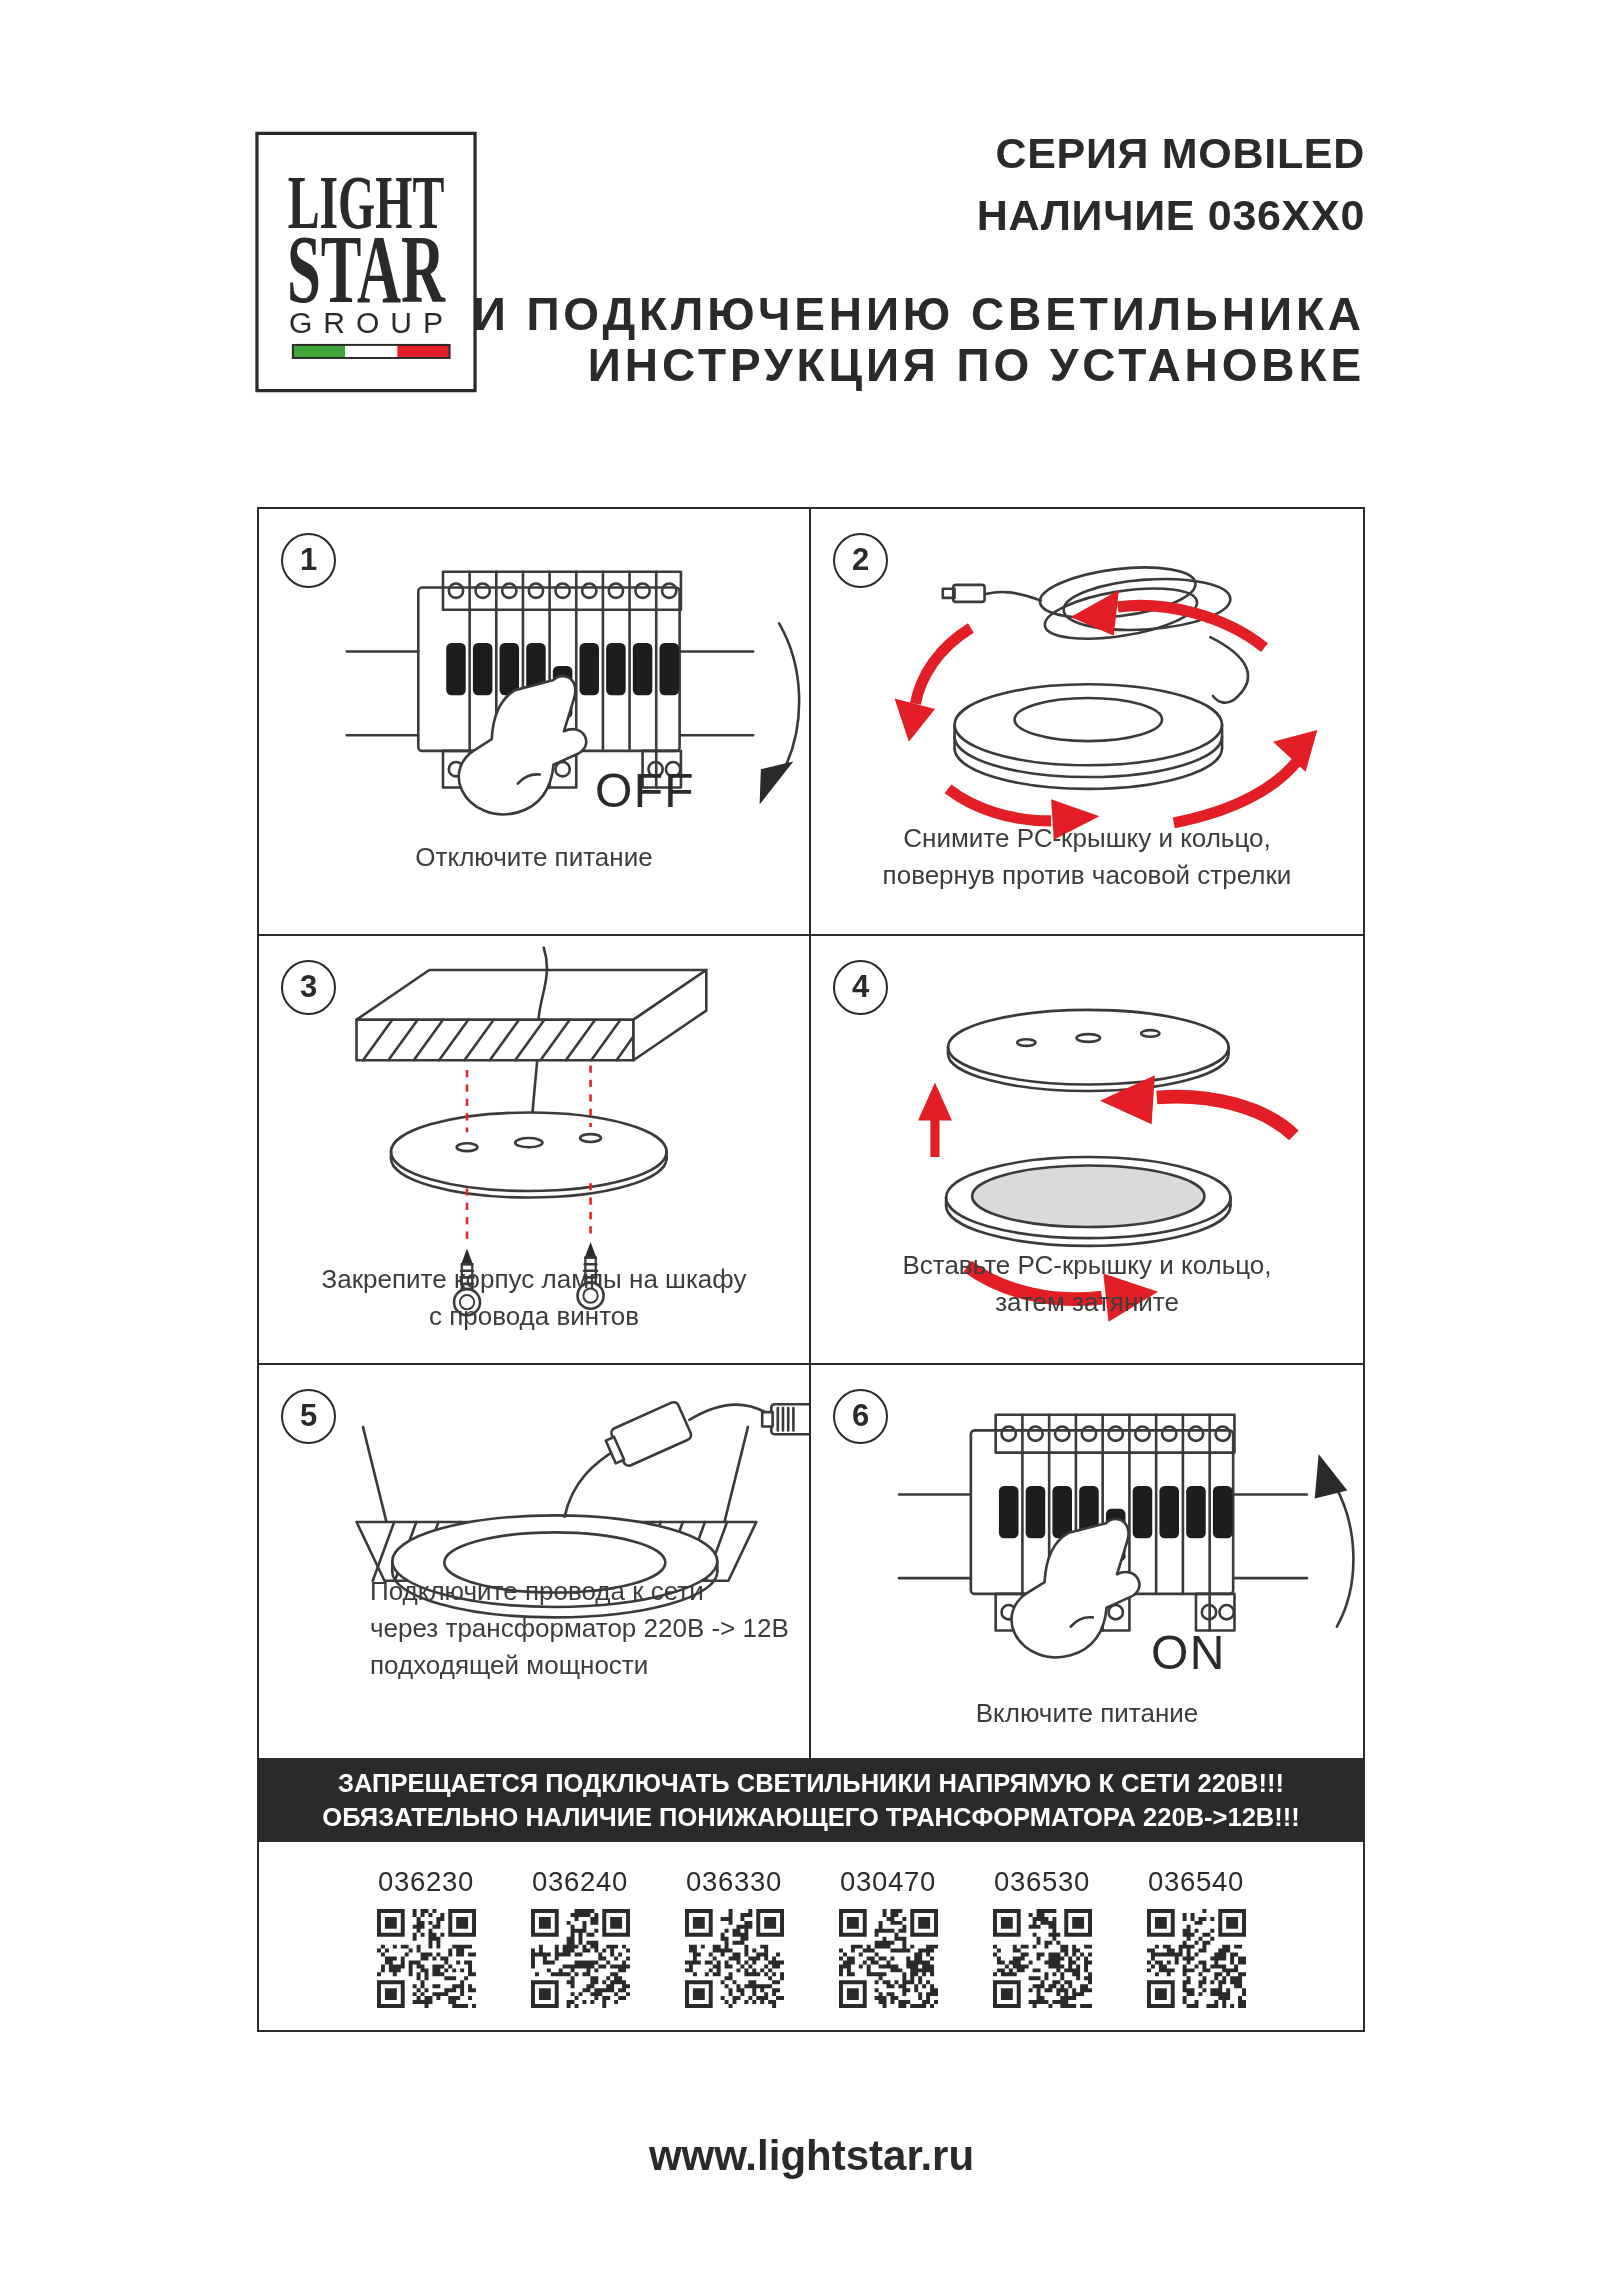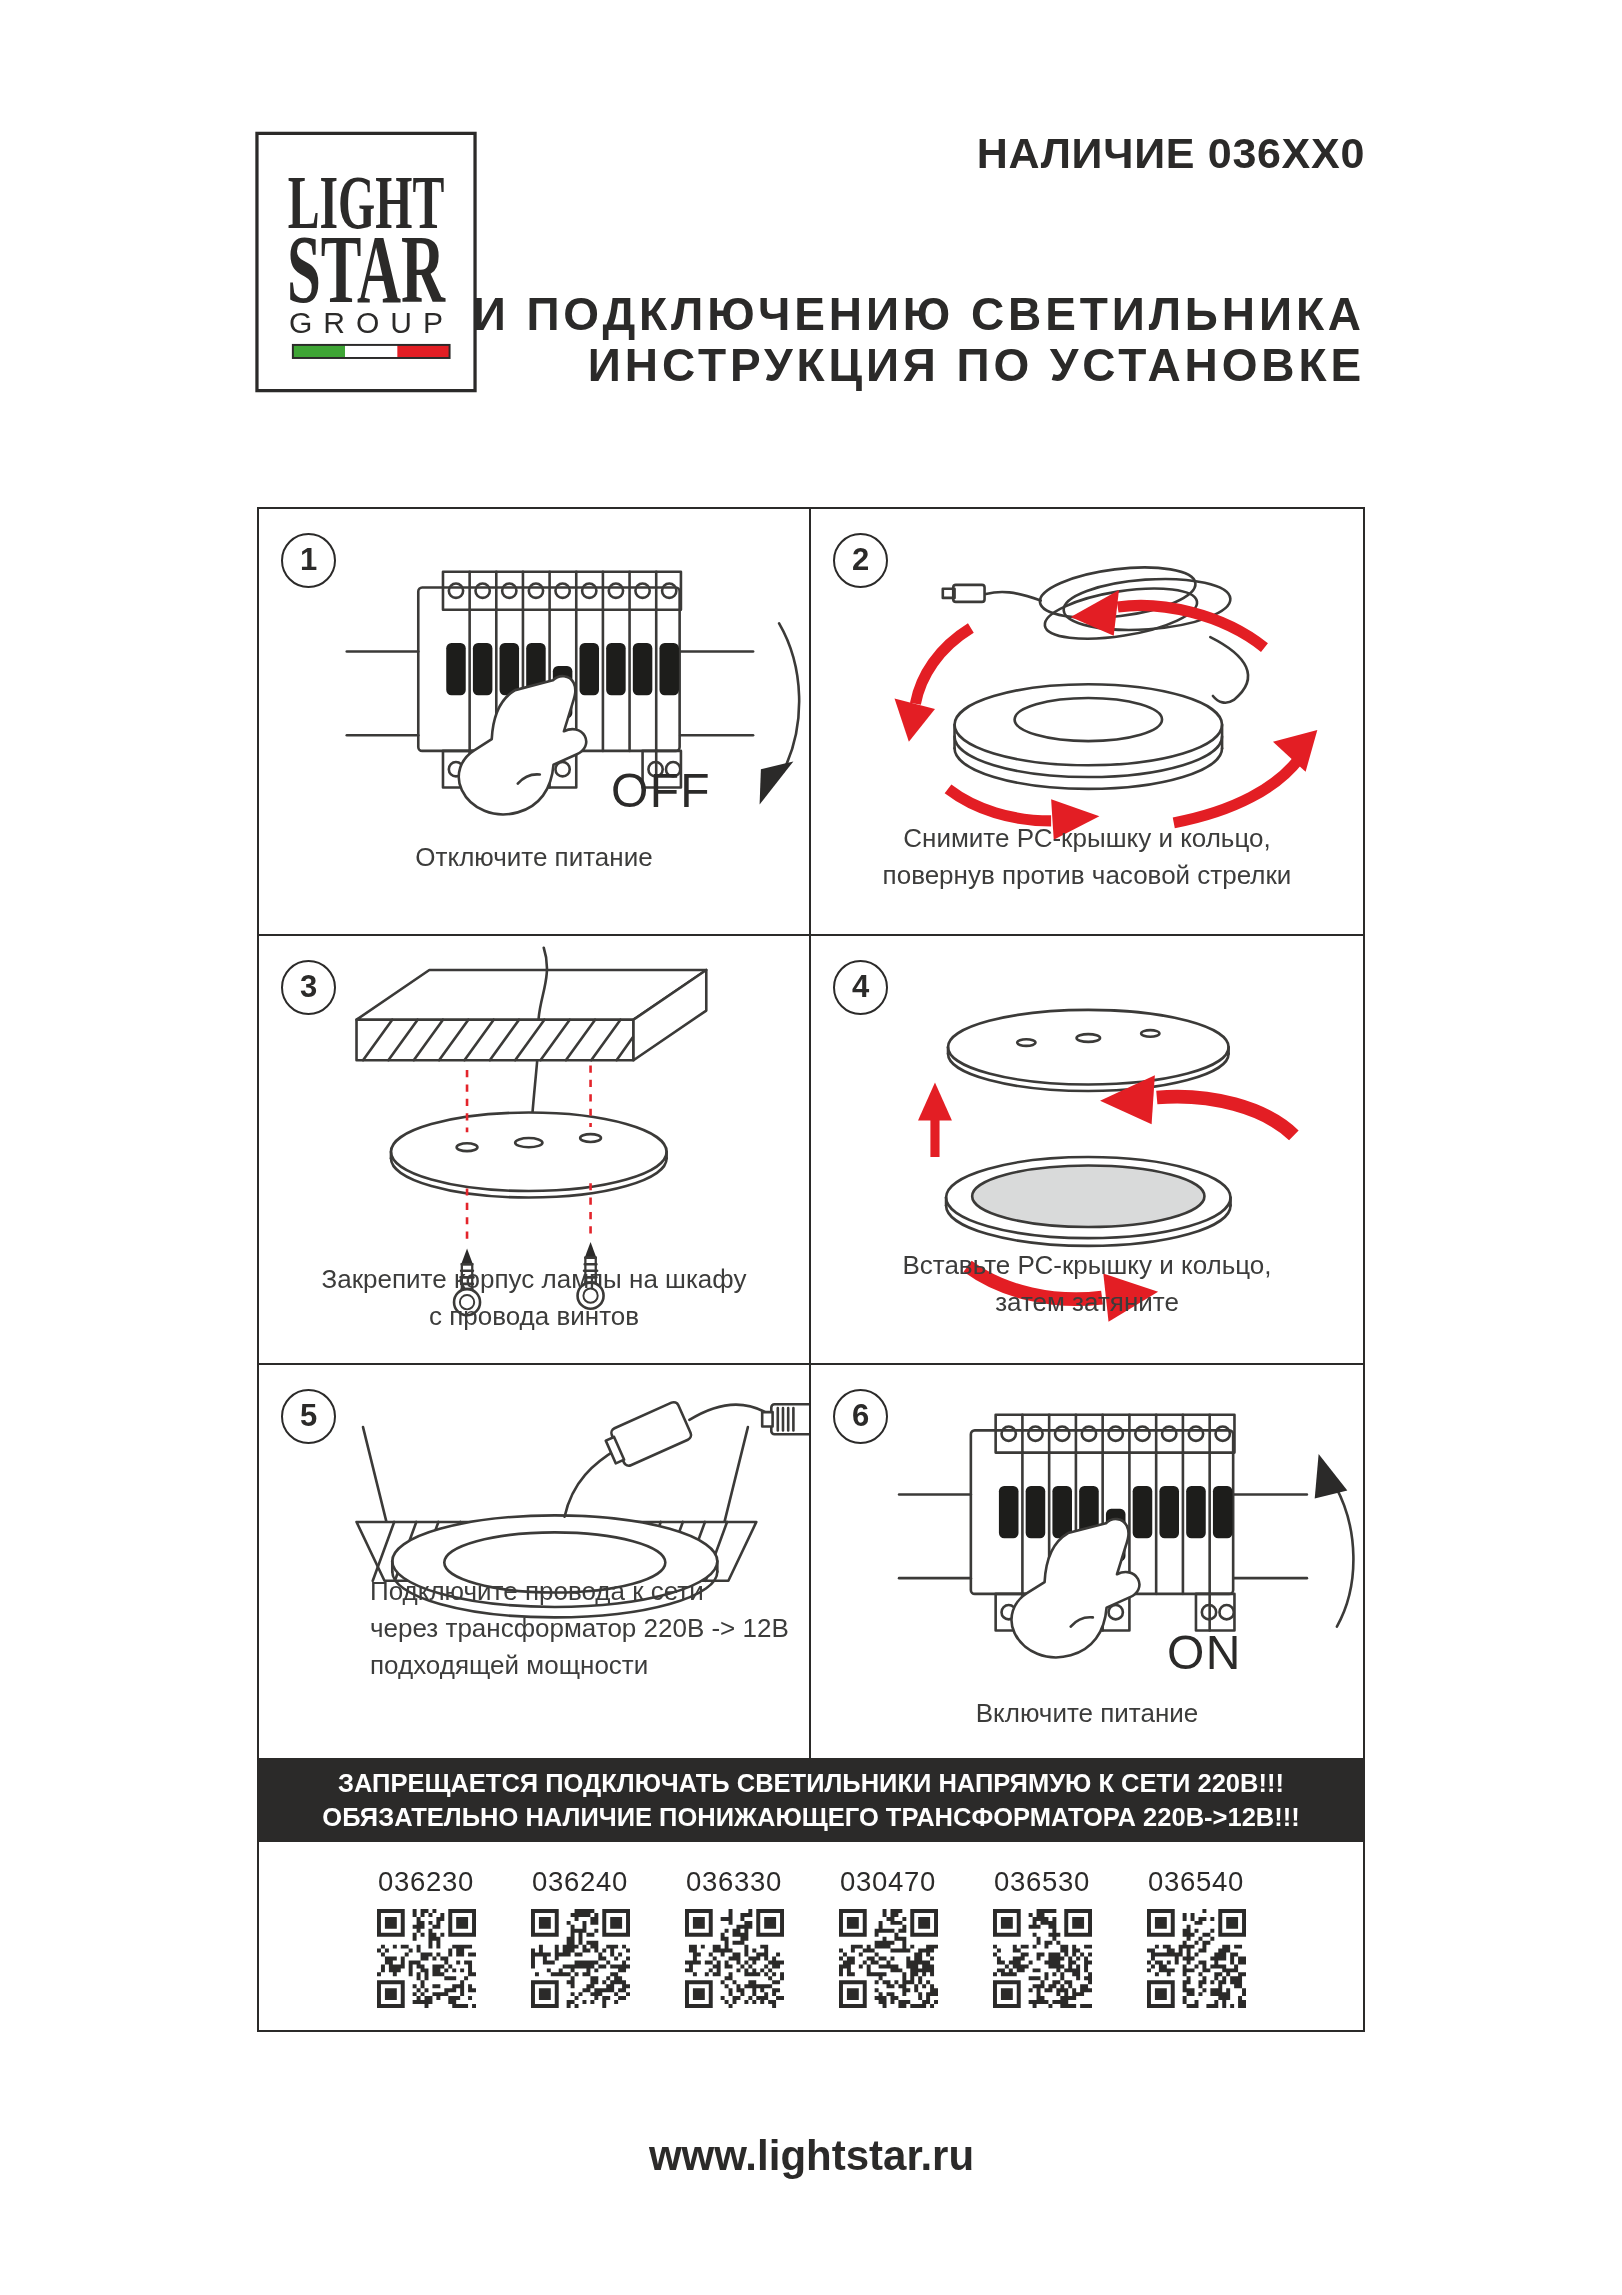--- a/index.html
+++ b/index.html
@@ -21,21 +21,21 @@
   .r2{height:429px;border-bottom:2px solid #2b2a29;}
   .r3{height:393px;}
   .cell{width:50%;position:relative;box-sizing:border-box;}
   .cell.left{border-right:2px solid #2b2a29;}
   .stepnum{position:absolute;left:22px;top:23.6px;width:55px;height:55px;border:2.6px solid #2b2a29;
     border-radius:50%;display:flex;align-items:center;justify-content:center;
     font-size:31px;font-weight:600;box-sizing:border-box;background:#fff;z-index:3;}
   .caption{position:absolute;left:0;right:0;text-align:center;font-size:26px;line-height:37px;
     color:#3c3c3b;z-index:3;}
   .caption.leftal{left:111px;right:auto;text-align:left;}
-  .onoff{position:absolute;font-size:48px;font-weight:500;color:#2b2a29;z-index:3;letter-spacing:1.3px;margin-left:16px;}
+  .onoff{position:absolute;font-size:48px;font-weight:500;color:#2b2a29;z-index:3;letter-spacing:1.3px;}
   .art-svg{position:absolute;inset:0;width:100%;height:100%;z-index:1;}
   
   .warnbar{height:84px;background:#2b2a29;color:#ffffff;display:flex;flex-direction:column;
     justify-content:center;align-items:center;font-size:25.5px;font-weight:700;line-height:34px;
     letter-spacing:0px;text-align:center;}
   
   .qr-row{height:185px;display:flex;justify-content:center;align-items:flex-start;}
   .art-col{width:154px;display:flex;flex-direction:column;align-items:center;}
   .art-code{margin-top:23.6px;font-size:27.5px;letter-spacing:0.7px;color:#2b2a29;}
   .qr{width:99px;height:99px;margin-top:11px;}
@@ -60,20 +60,21 @@
       <g>
         <rect x="58" y="327" width="80" height="20" fill="#3fa535"></rect>
         <rect x="138" y="327" width="80" height="20" fill="#ffffff"></rect>
         <rect x="218" y="327" width="80" height="20" fill="#e31e24"></rect>
         <rect x="58" y="327" width="240" height="20" fill="none" stroke="#2b2a29" stroke-width="3"></rect>
       </g>
     </svg>
   </div>
 
   <div class="series">
+    <div>СЕРИЯ MOBILED</div>
     <div>НАЛИЧИЕ 036ХХ0</div>
   </div>
   <div class="instr">
     <div>И ПОДКЛЮЧЕНИЮ СВЕТИЛЬНИКА</div>
     <div>ИНСТРУКЦИЯ ПО УСТАНОВКЕ</div>
   </div>
 
   <div class="grid">
 
     <div class="row r1">

